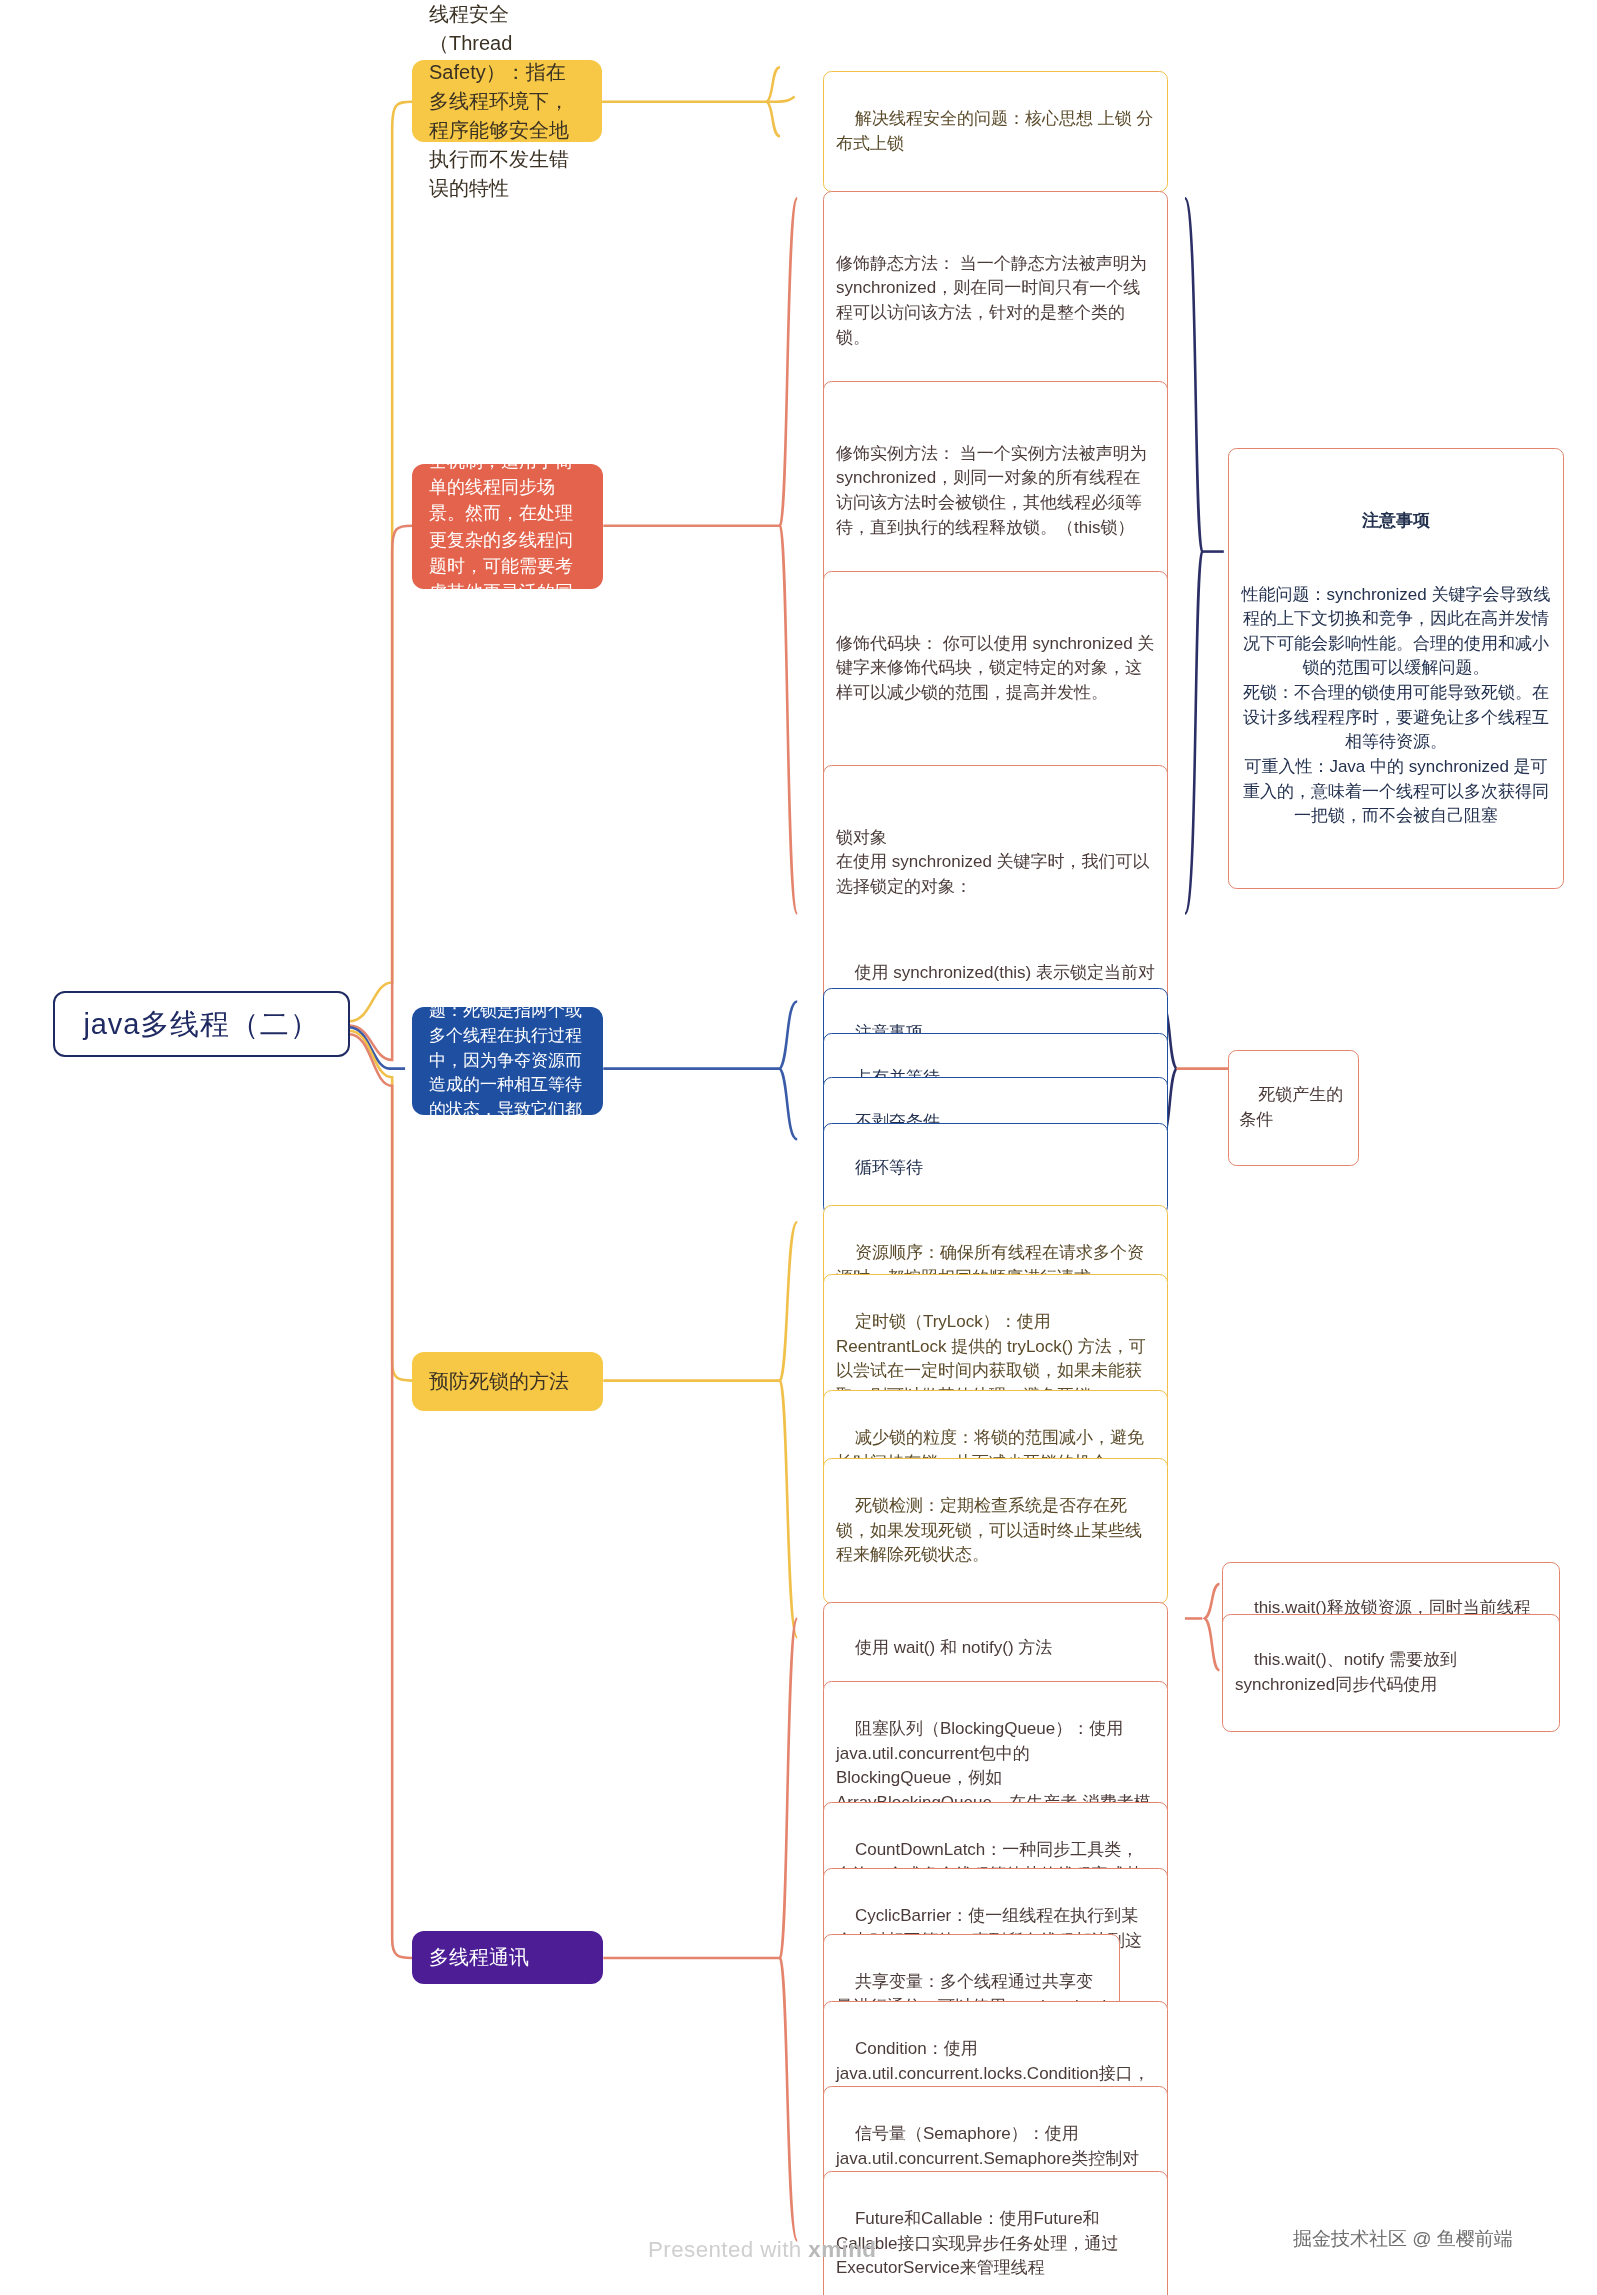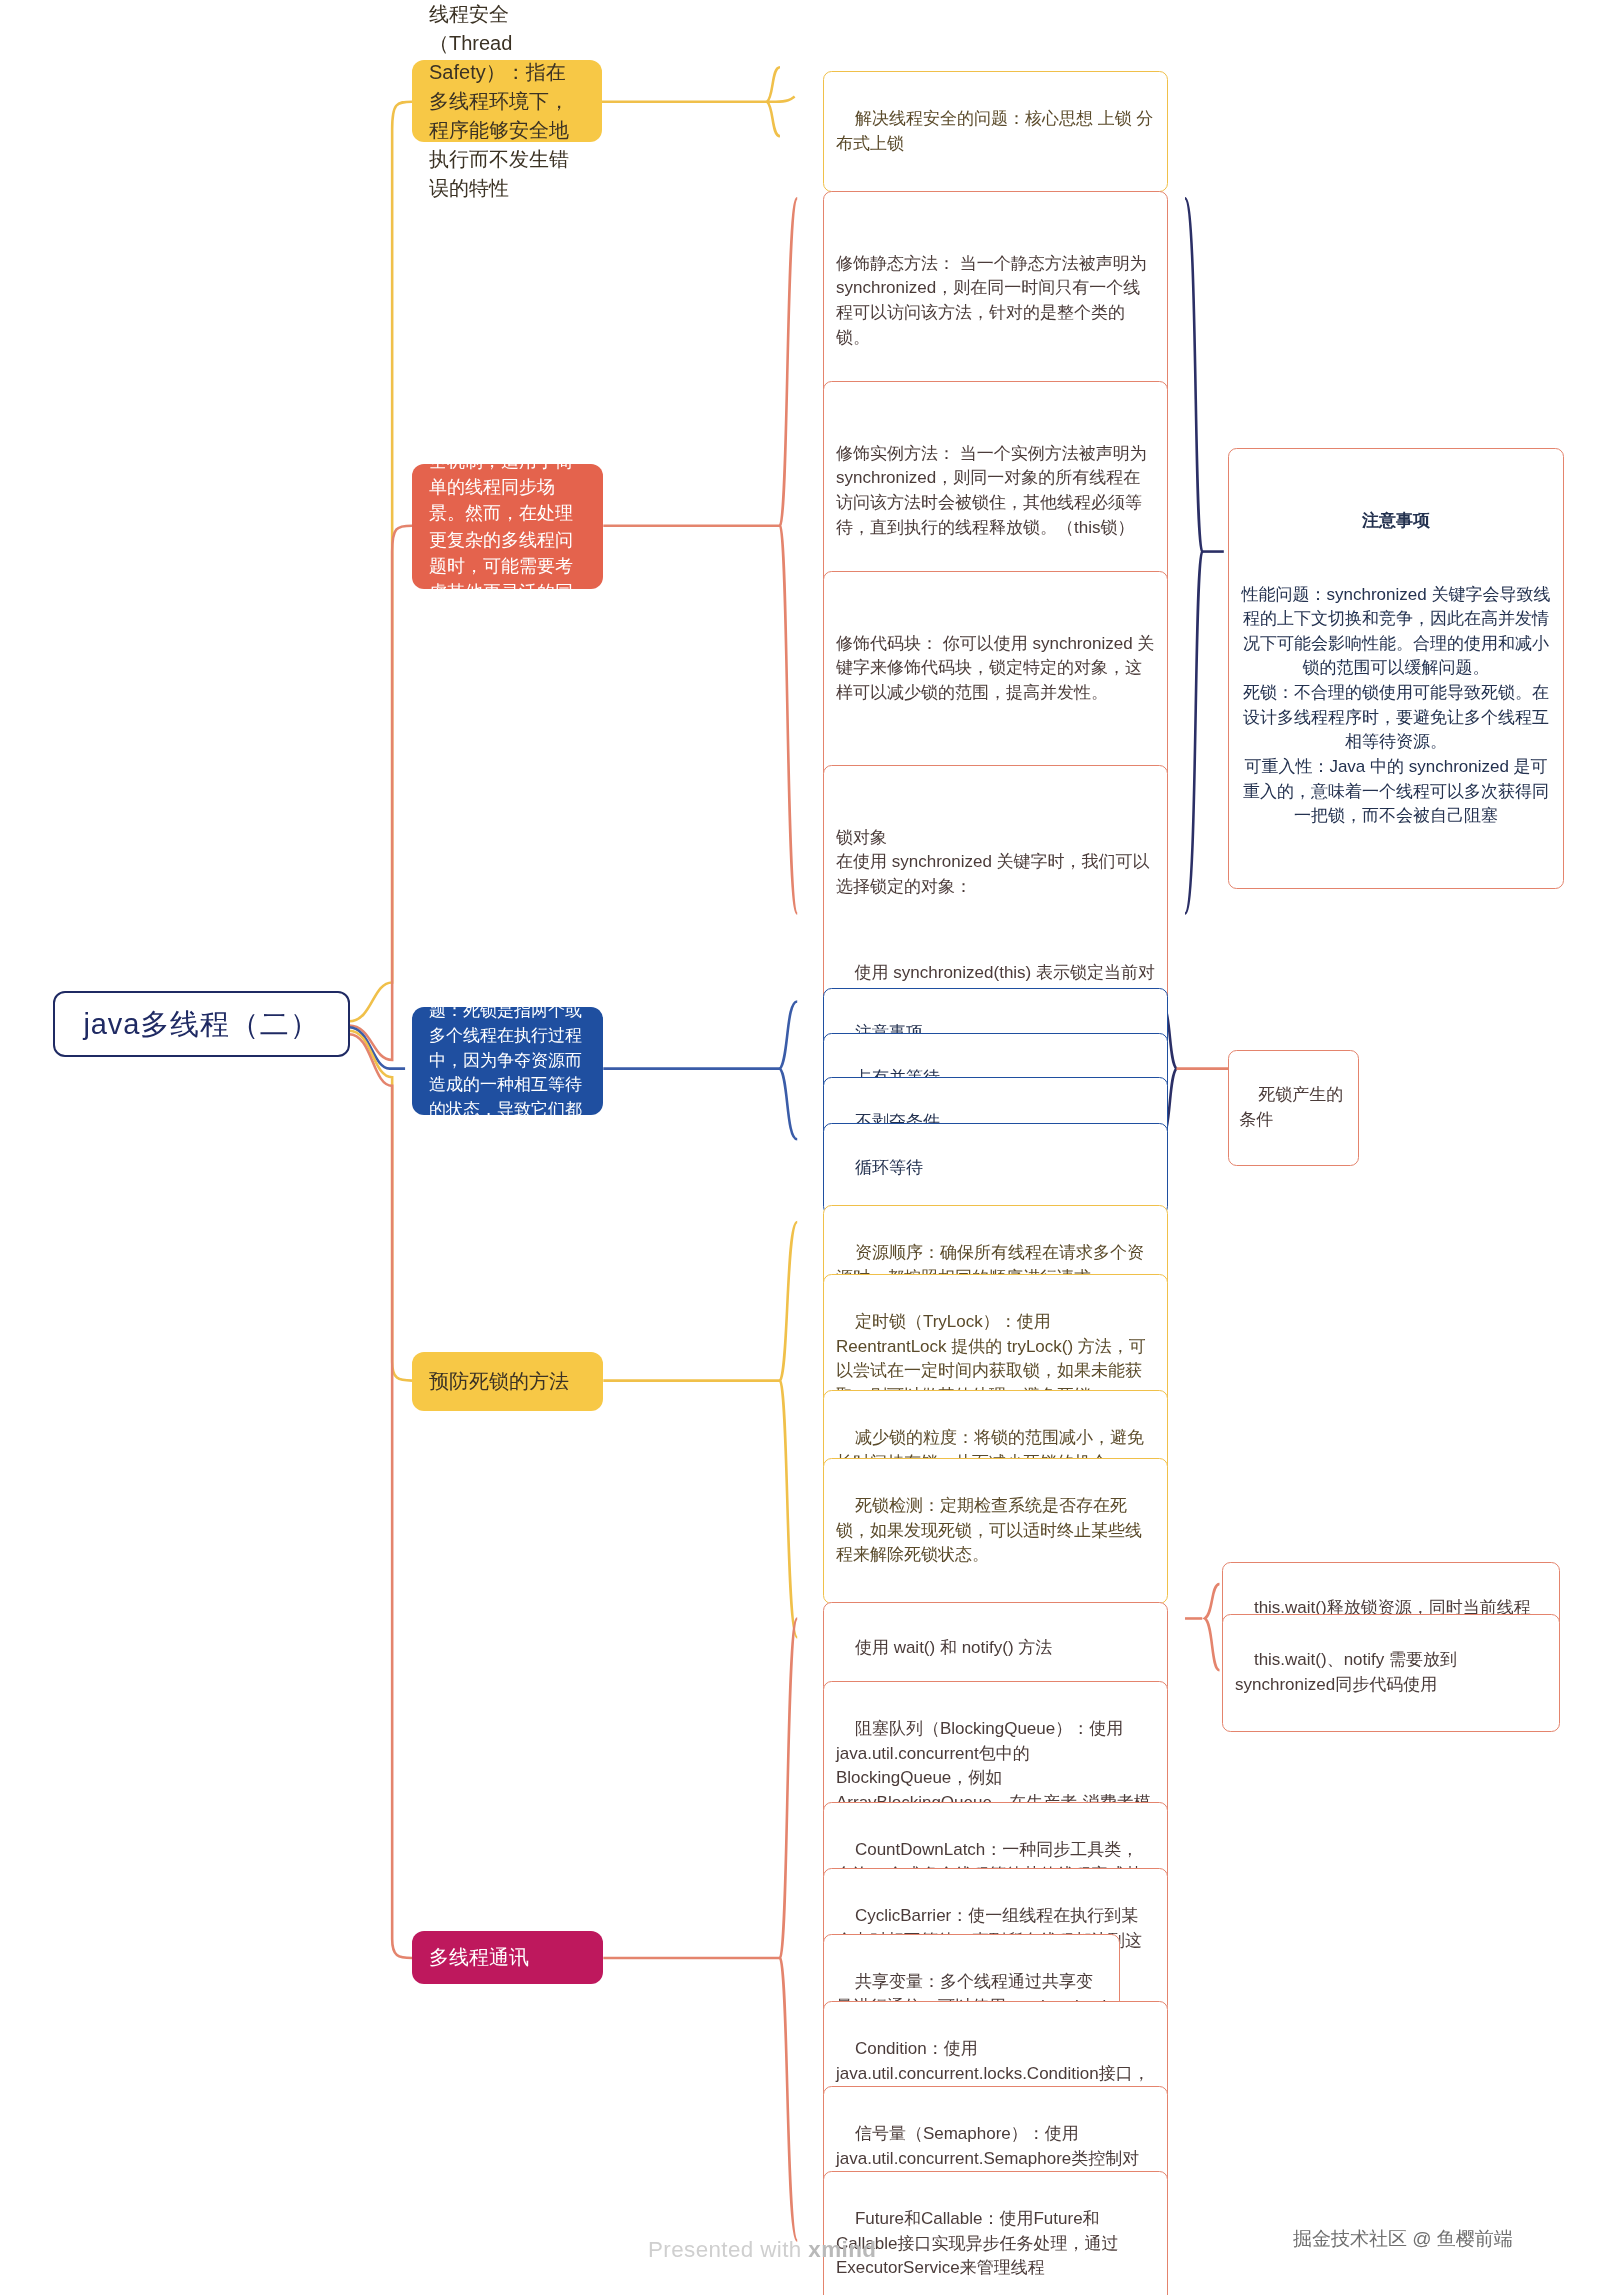--- a/index.html
+++ b/index.html
@@ -42,21 +42,21 @@
   .l1 {
     color: #ffffff;
     font-size: 20px;
     padding: 13.8px 17px;
     border-radius: 12px;
     font-weight: 400;
   }
   .l1.yellow  { background: #f7c846; color: #3b3224; }
   .l1.red     { background: #e4634d; }
   .l1.blue    { background: #1f4fa0; }
-  .l1.redsoft { background: #be185d; }
+  .l1.redsoft { background: #4c1d95; }
 
   
   .card {
     background: #ffffff;
     font-size: 17px;
     padding: 10.3px 12px;
     border-radius: 8.6px;
     color: #4a3b39;
     border: 1.7px solid #e4846d;
   }

